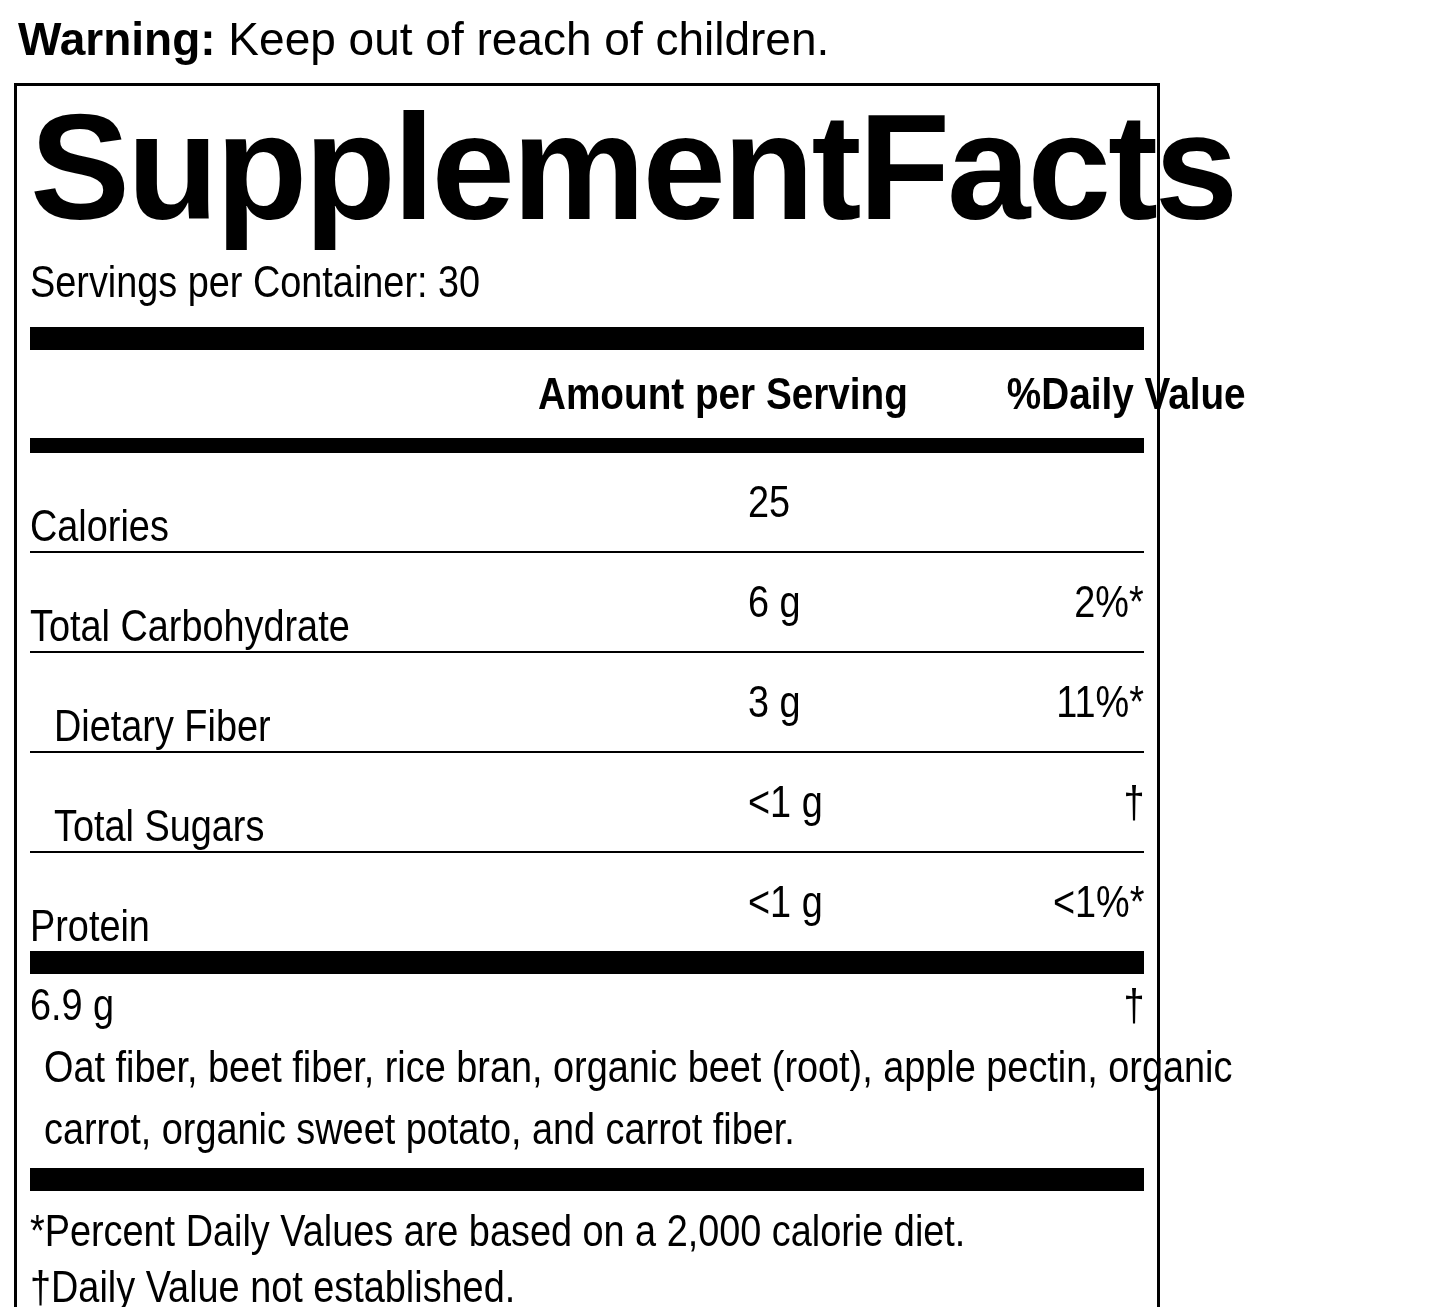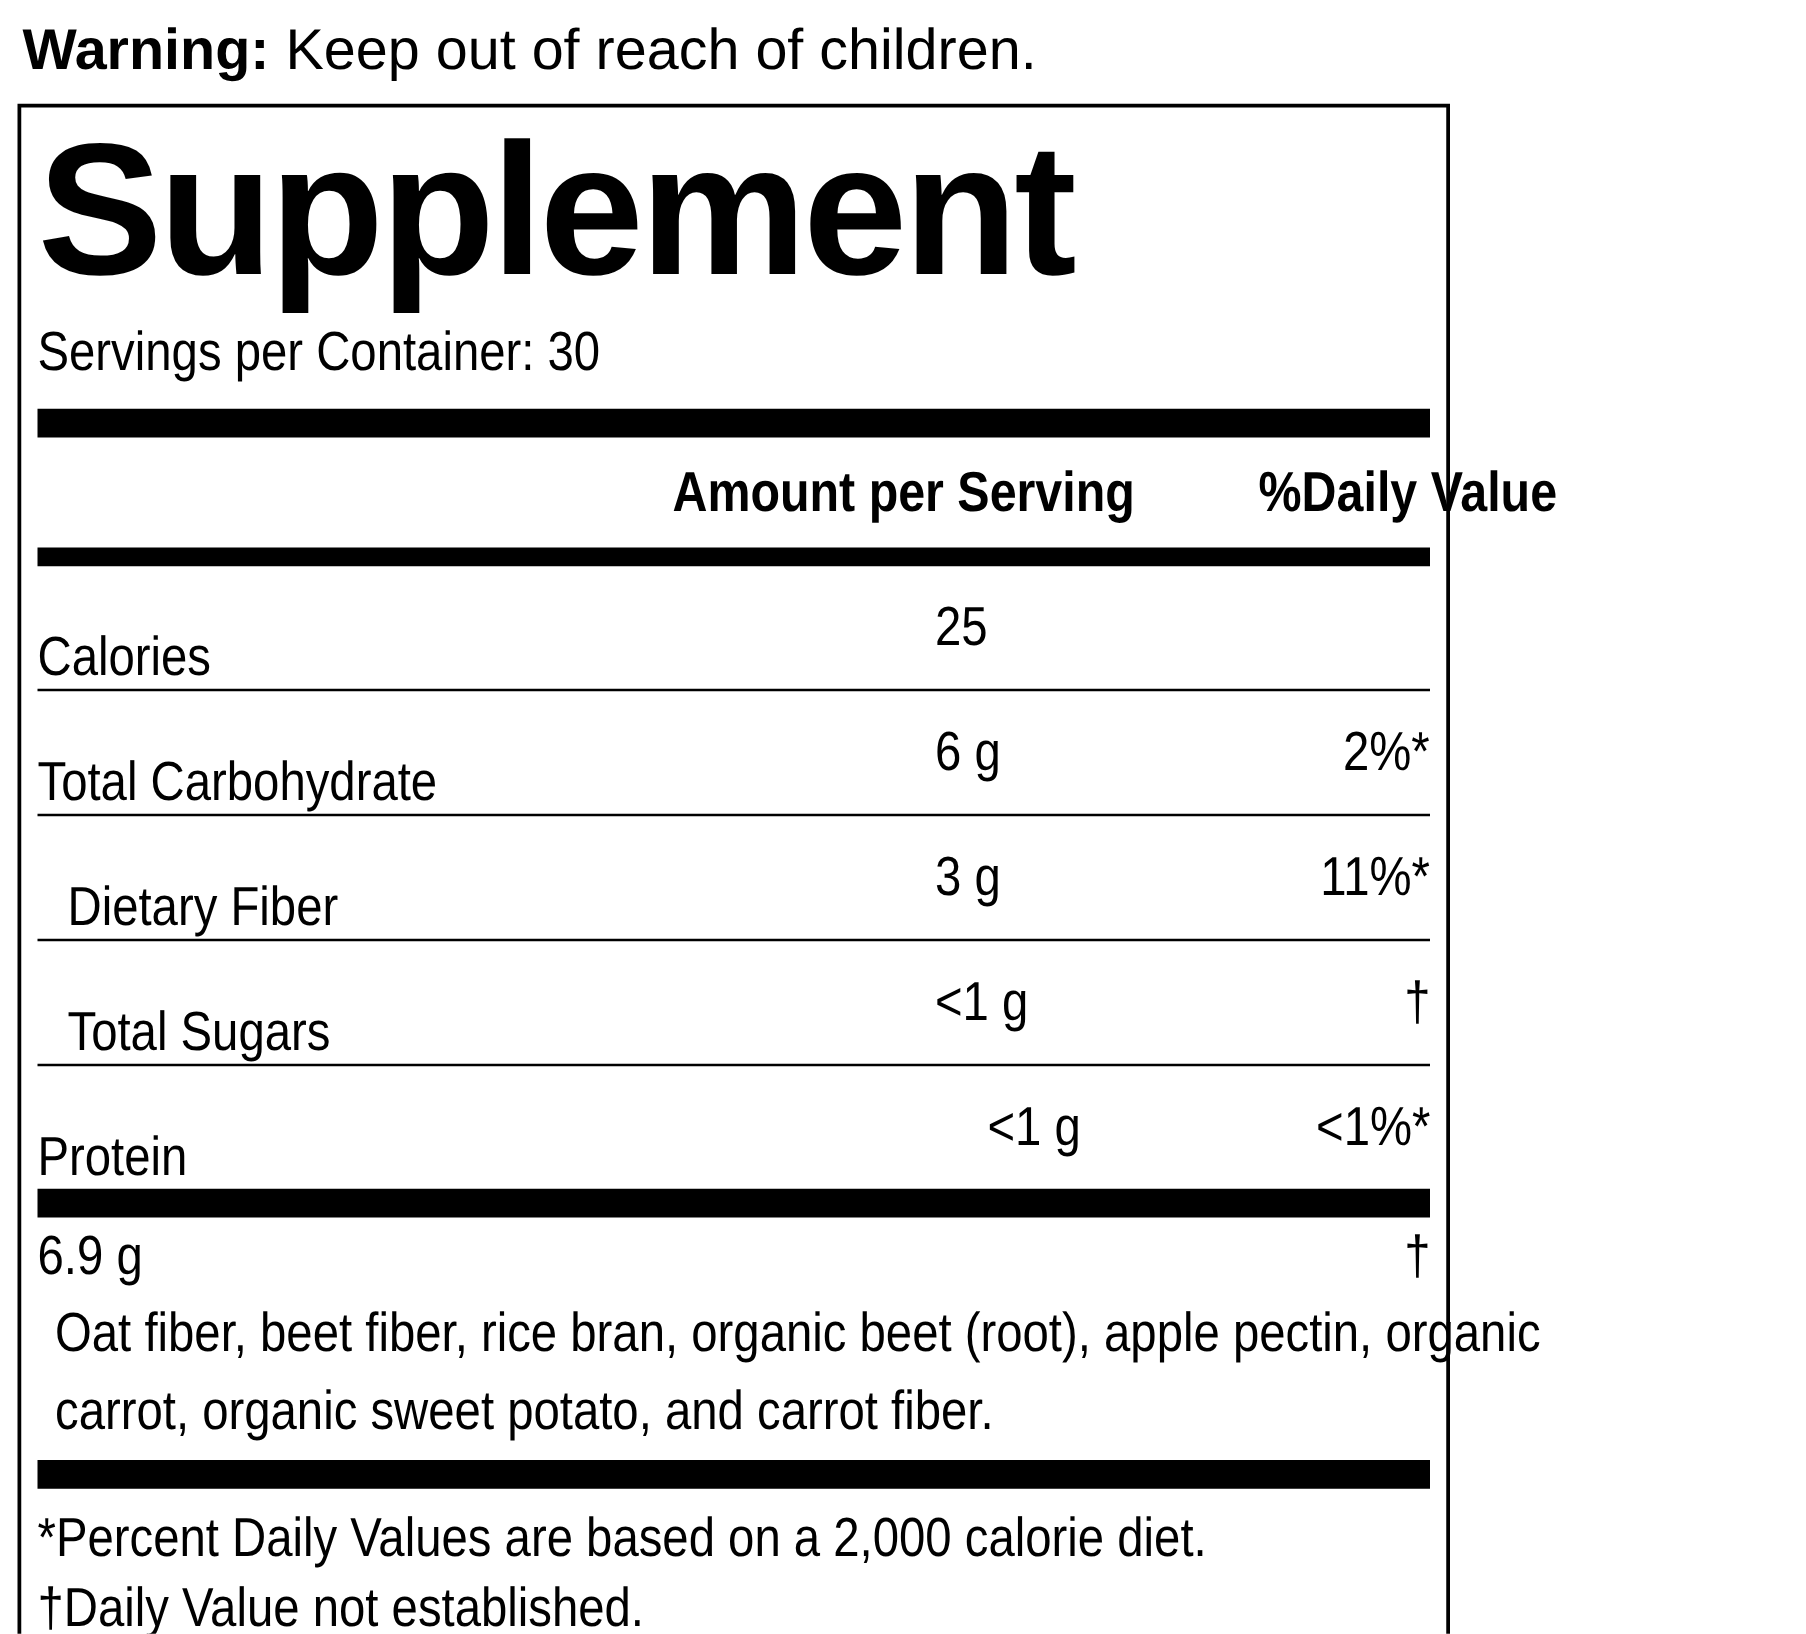--- a/index.html
+++ b/index.html
@@ -46,21 +46,21 @@
     font-size:45px; font-weight:bold;
   }
   .colhead .amount-head { margin-left:508px; }
   .colhead .dv-head { margin-left:auto; }
 
   .row {
     display:flex; align-items:center;
     min-height:66px; font-size:44px;
     border-bottom:2px solid #000;
   }
-  .row.no-border { border-bottom:none;gap:42px; }
+  .row.no-border { border-bottom:none; }
   .row .label  { flex:0 0 718px;margin-top:48px; }
   .row .label.ind { padding-left:24px; }
   .row .amount { flex:0 0 auto; }
   .row .dv { margin-left:auto; }
   .row.blend-row { min-height:62px; }
 
   .ingredients { padding-left:14px; margin-bottom:8px; }
   .ingredients .ing-line { font-size:44px; line-height:62px; }
 
   .footnotes { margin-top:12px; }
@@ -70,20 +70,21 @@
 </style>
 </head>
 <body>
 
 <div class="warning"><span class="w-bold">Warning:</span><span> Keep out of reach of children.</span></div>
 
 <div class="panel">
 
   <div class="sf-title">
     <span>Supplement</span>
+    <span>Facts</span>
   </div>
 
   <div class="serving-info">
     <div><span class="cond">Servings per Container: 30</span></div>
   </div>
 
   <div class="bar bar-thick bar-top"></div>
 
   <div class="colhead">
     <span class="cond amount-head">Amount per Serving</span>

